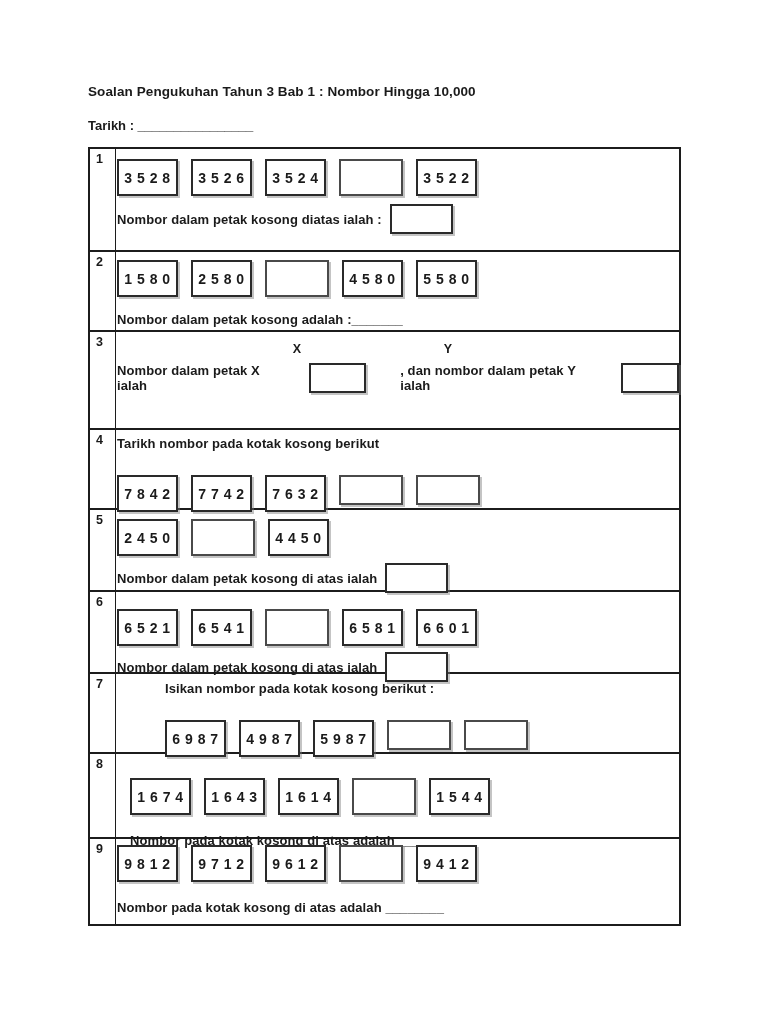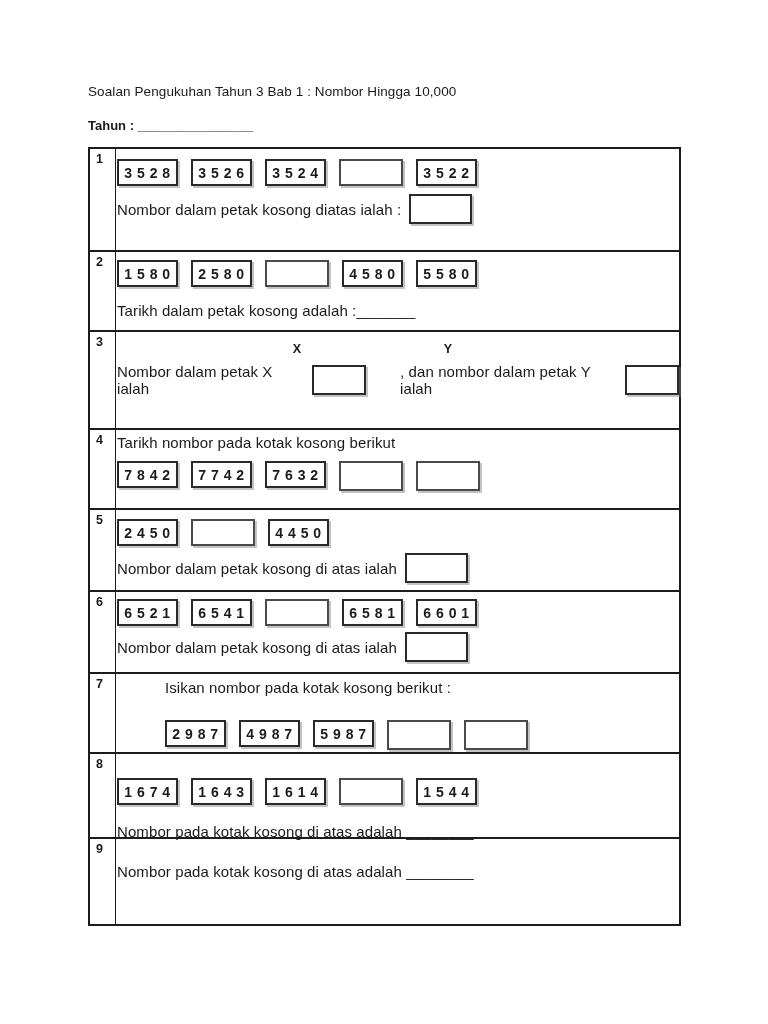--- a/index.html
+++ b/index.html
@@ -6,21 +6,21 @@
   html, body { width: 768px; height: 1024px; }
   body {
     background: #ffffff;
     font-family: "Liberation Sans", sans-serif;
     color: #1a1a1a;
     position: relative;
     overflow: hidden;
   }
   .page-title {
     position: absolute; left: 88px; top: 84px;
-    font-size: 13.5px; font-weight: normal; letter-spacing: 0.1px;
+    font-size: 13.5px; font-weight: bold; letter-spacing: 0.1px;
   }
   .date-line {
     position: absolute; left: 88px; top: 118px;
     font-size: 13px; font-weight: bold;
   }
   .worksheet-table {
     position: absolute; left: 88px; top: 147px; width: 593px;
     border: 2px solid #1c1c1c;
     background: #fff;
   }
@@ -28,57 +28,57 @@
   .q-row:last-child { border-bottom: none; }
   .num-cell {
     flex: 0 0 26px; width: 26px;
     border-right: 1px solid #1c1c1c;
     font-size: 12.5px; font-weight: bold;
     padding: 3px 0 0 6px;
   }
   .content { flex: 1; padding-left: 1px; }
   .boxes { display: flex; gap: 13px; }
   .nbox {
-    width: 61px; height: 27px;
+    width: 61px; height: 37px;
     border: 2px solid #2a2a2a;
     background: #fff;
     box-shadow: 2px 2px 0 rgba(125,125,125,0.45);
     display: flex; align-items: center; justify-content: center;
     font-size: 14px; font-weight: bold; letter-spacing: 0.5px;
     white-space: nowrap;
   }
   .nbox.empty { width: 64px; border-color: #4a4a4a; }
   .tall { height: 30px; }
-  .qtext { font-size: 15px; font-weight: normal; letter-spacing: 0.1px; }
+  .qtext { font-size: 13px; font-weight: bold; letter-spacing: 0.1px; }
   .ansline { display: flex; align-items: center; }
   .ansbox {
     width: 63px; height: 30px;
     border: 2px solid #2a2a2a; background: #fff;
     box-shadow: 2px 2px 0 rgba(125,125,125,0.45);
   }
   .labels-row { display: flex; gap: 13px; height: 17px; margin-top: 2px; }
   .lbl-slot { width: 61px; text-align: center; font-size: 12.5px; font-weight: bold; }
   .lbl-slot.wide { width: 64px; }
   
   .r1 { height: 103px; } .r1 .content { padding-top: 10px; } .r1 .ansline { margin-top: 8px; }
   .r2 { height: 80px; }  .r2 .content { padding-top: 8px; }  .r2 .qtext { display: inline-block; margin-top: 15px; }
   .r3 { height: 98px; }  .r3 .content { padding-top: 8px; }  .r3 .ansline { margin-top: 4px; gap: 28px; }
-  .r4 { height: 80px; }  .r4 .content { padding-top: 4px; }  .r4 .boxes { margin-top: 9px; }
+  .r4 { height: 80px; }  .r4 .content { padding-top: 4px; }  .r4 .boxes { margin-top: 23px; }
   .r5 { height: 82px; }  .r5 .content { padding-top: 9px; }  .r5 .ansline { margin-top: 7px; }
-  .r6 { height: 82px; }  .r6 .content { padding-top: 7px; }  .r6 .ansline { margin-top: 6px; }
+  .r6 { height: 82px; }  .r6 .content { padding-top: 17px; }  .r6 .ansline { margin-top: 6px; }
   .r7 { height: 80px; }  .r7 .content { padding-top: 5px; margin-left: 48px; }  .r7 .boxes { margin-top: 23px; }
-  .r8 { height: 85px; }  .r8 .content { padding-top: 24px; }  .r8 .qtext { display: inline-block; margin-top: 18px; }
+  .r8 { height: 85px; }  .r8 .content { padding-top: 24px; margin-left: 13px; }  .r8 .qtext { display: inline-block; margin-top: 18px; }
   .r9 { height: 85px; }  .r9 .content { padding-top: 6px; }  .r9 .qtext { display: inline-block; margin-top: 18px; }
   .gap8 { margin-left: 8px; } .gap3 { margin-left: 3px; } .gap6 { margin-left: 6px; }
 </style>
 </head>
 <body>
 
 <div class="page-title">Soalan Pengukuhan Tahun 3 Bab 1 : Nombor Hingga 10,000</div>
-<div class="date-line">Tahun : ________________</div>
+<div class="date-line">Tarikh : ________________</div>
 
 <div class="worksheet-table">
 
   <div class="q-row r1">
     <div class="num-cell">1</div>
     <div class="content">
       <div class="boxes">
         <div class="nbox">
             <span>3 5 2 8</span>
           </div>
@@ -111,21 +111,21 @@
             <span>2 5 8 0</span>
           </div>
         <div class="nbox empty"></div>
         <div class="nbox">
             <span>4 5 8 0</span>
           </div>
         <div class="nbox">
             <span>5 5 8 0</span>
           </div>
       </div>
-      <span class="qtext">Tarikh dalam petak kosong adalah :_______</span>
+      <span class="qtext">Nombor dalam petak kosong adalah :_______</span>
     </div>
   </div>
 
   <div class="q-row r3">
     <div class="num-cell">3</div>
     <div class="content">
       <div class="labels-row">
         <span class="lbl-slot"></span>
         <span class="lbl-slot"></span>
         <span class="lbl-slot wide">X</span>
@@ -204,21 +204,21 @@
       </div>
     </div>
   </div>
 
   <div class="q-row r7">
     <div class="num-cell">7</div>
     <div class="content">
       <span class="qtext">Isikan nombor pada kotak kosong berikut :</span>
       <div class="boxes">
         <div class="nbox">
-            <span>2 9 8 7</span>
+            <span>6 9 8 7</span>
           </div>
         <div class="nbox">
             <span>4 9 8 7</span>
           </div>
         <div class="nbox">
             <span>5 9 8 7</span>
           </div>
         <div class="nbox empty tall"></div>
         <div class="nbox empty tall"></div>
       </div>
@@ -243,17 +243,32 @@
             <span>1 5 4 4</span>
           </div>
       </div>
       <span class="qtext">Nombor pada kotak kosong di atas adalah ________</span>
     </div>
   </div>
 
   <div class="q-row r9">
     <div class="num-cell">9</div>
     <div class="content">
+      <div class="boxes">
+        <div class="nbox">
+            <span>9 8 1 2</span>
+          </div>
+        <div class="nbox">
+            <span>9 7 1 2</span>
+          </div>
+        <div class="nbox">
+            <span>9 6 1 2</span>
+          </div>
+        <div class="nbox empty"></div>
+        <div class="nbox">
+            <span>9 4 1 2</span>
+          </div>
+      </div>
       <span class="qtext">Nombor pada kotak kosong di atas adalah ________</span>
     </div>
   </div>
 
 </div>
 
 </body></html>

